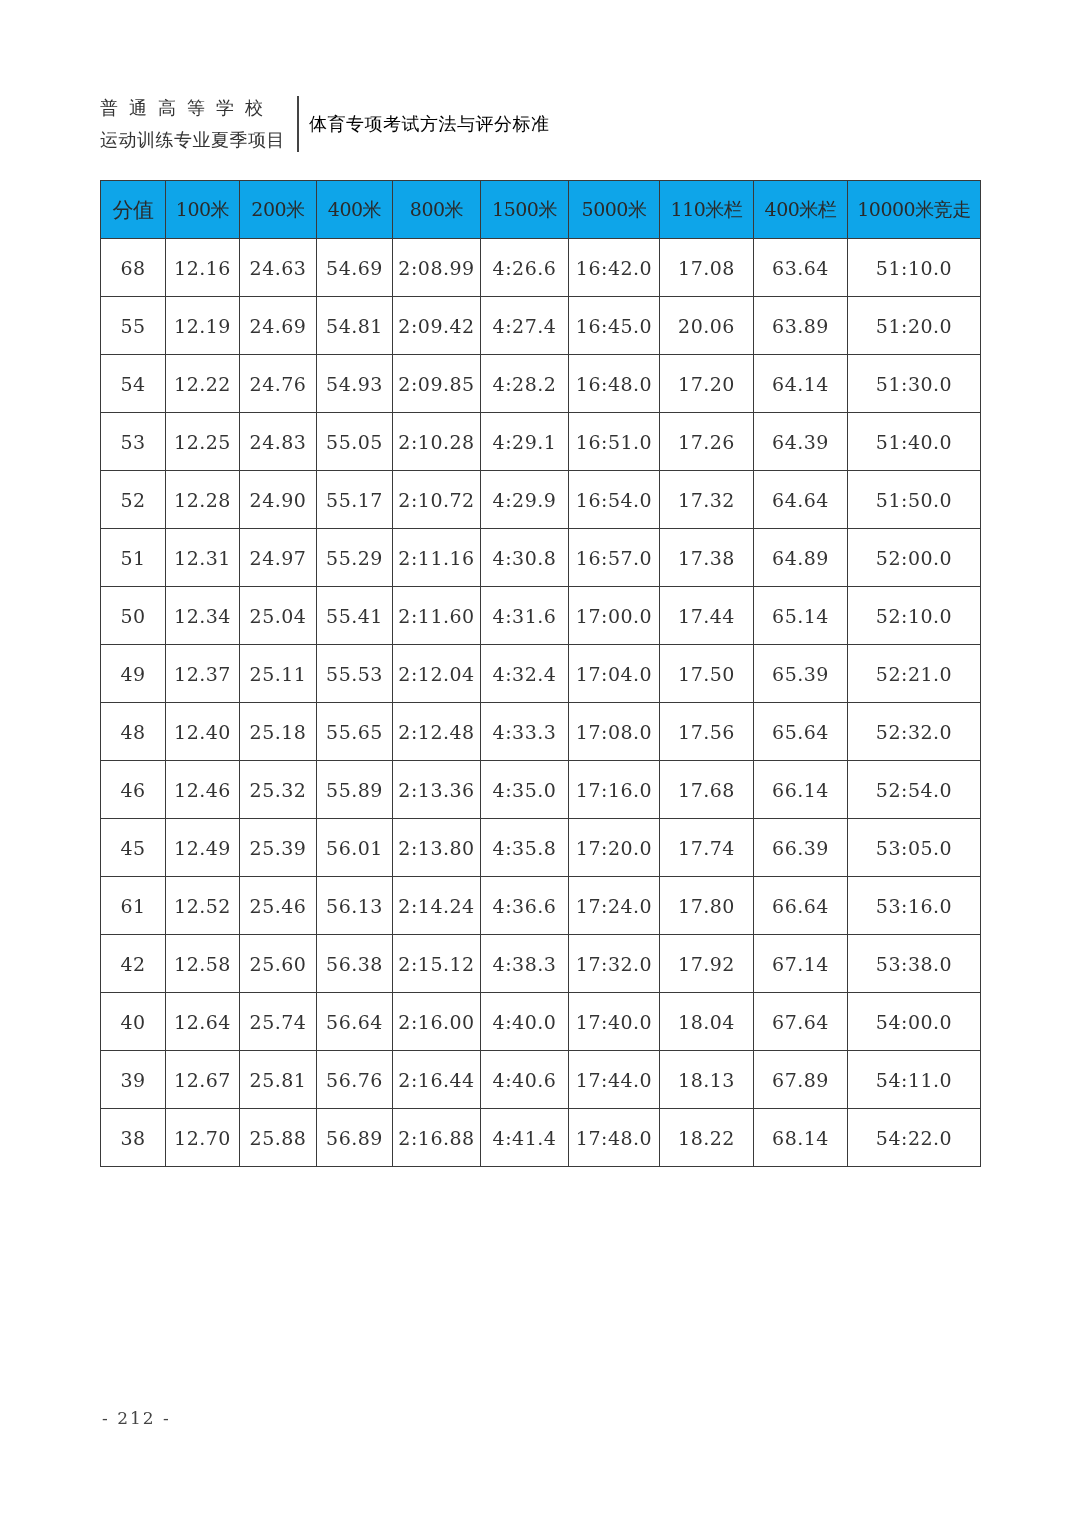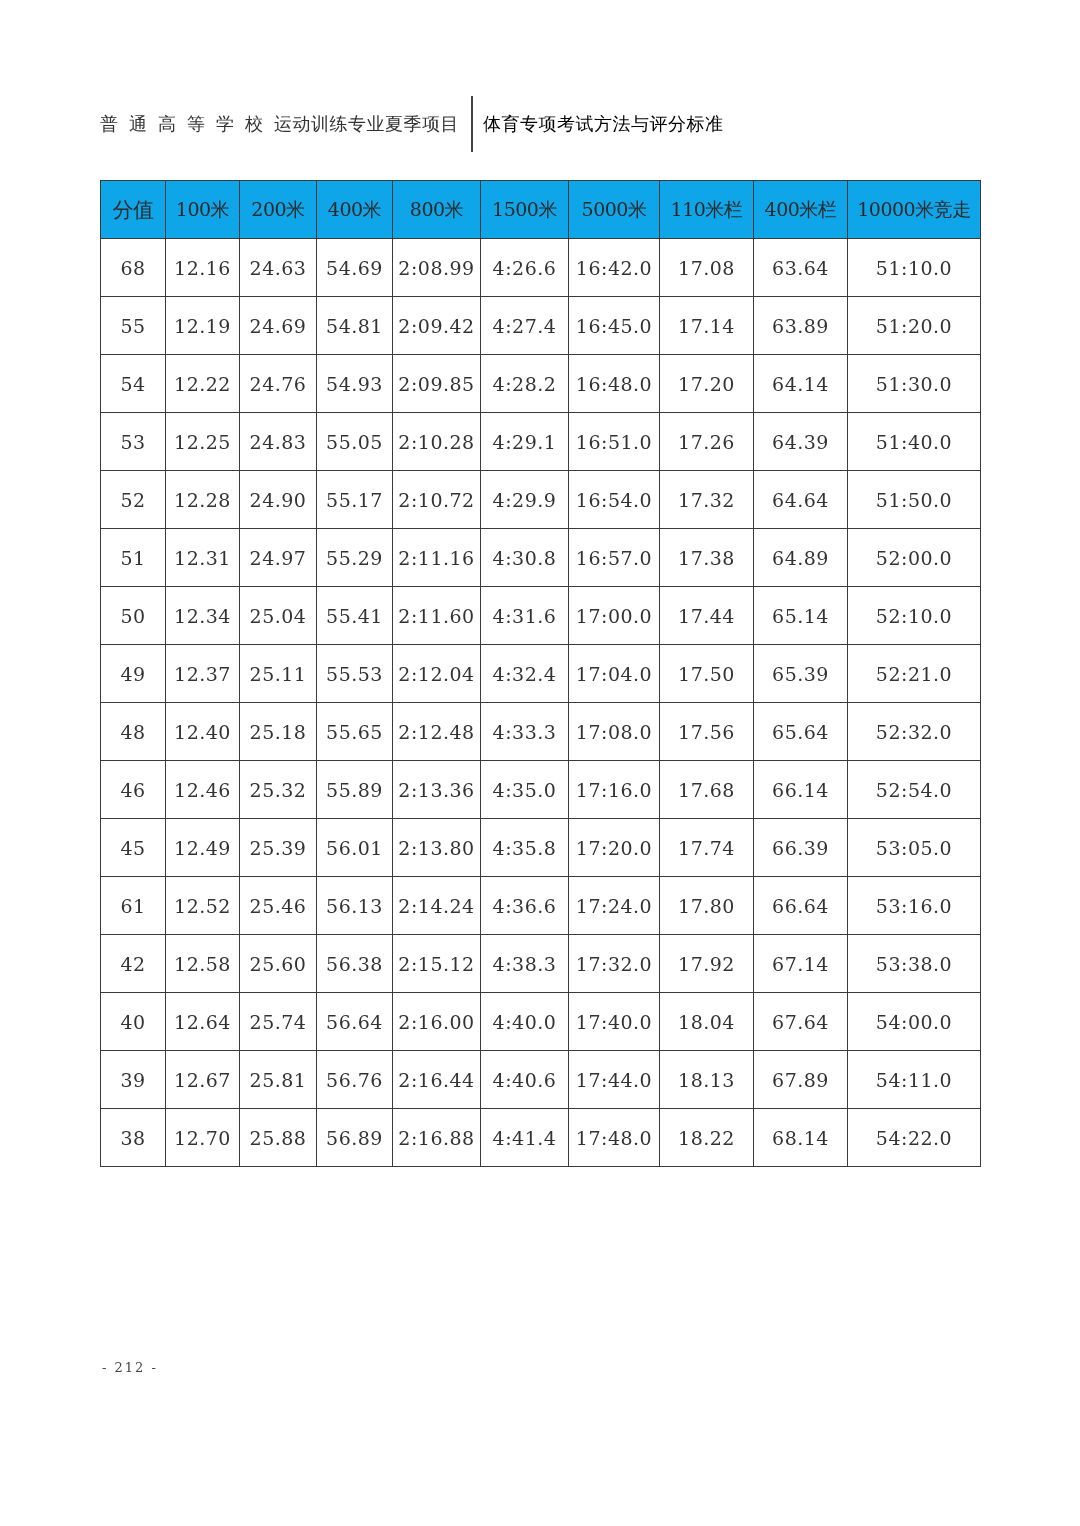--- a/index.html
+++ b/index.html
@@ -18,26 +18,25 @@
     .page-header {
       position: absolute;
       left: 100px;
       top: 96px;
       height: 56px;
       display: flex;
       align-items: stretch;
     }
     .header-left {
       display: flex;
-      flex-direction: row;
+      flex-direction: column;
       justify-content: space-between;
       font-size: 18px;
       line-height: 24px;
       color: #333;
-      align-items: center;
     }
     .header-left .line1 {
       letter-spacing: 11px;
     }
     .header-left .line2 {
       letter-spacing: 0.5px;
     }
     .header-divider {
       width: 2px;
       background: #444;
@@ -79,22 +78,22 @@
     }
     .score-table tbody td {
       height: 57px;
       font-size: 19px;
       color: #333;
       letter-spacing: 0.5px;
     }
     .page-number {
       position: absolute;
       left: 102px;
-      top: 1360px;
-      font-size: 13px;
+      top: 1408px;
+      font-size: 17px;
       color: #444;
       letter-spacing: 2px;
     }
   </style>
 </head>
 <body>
 
 <div class="page-header">
   <div class="header-left">
     <span class="line1">普通高等学校</span>
@@ -145,21 +144,21 @@
         <td>51:10.0</td>
       </tr>
       <tr>
         <td>55</td>
         <td>12.19</td>
         <td>24.69</td>
         <td>54.81</td>
         <td>2:09.42</td>
         <td>4:27.4</td>
         <td>16:45.0</td>
-        <td>17.14</td>
+        <td>20.06</td>
         <td>63.89</td>
         <td>51:20.0</td>
       </tr>
       <tr>
         <td>54</td>
         <td>12.22</td>
         <td>24.76</td>
         <td>54.93</td>
         <td>2:09.85</td>
         <td>4:28.2</td>

